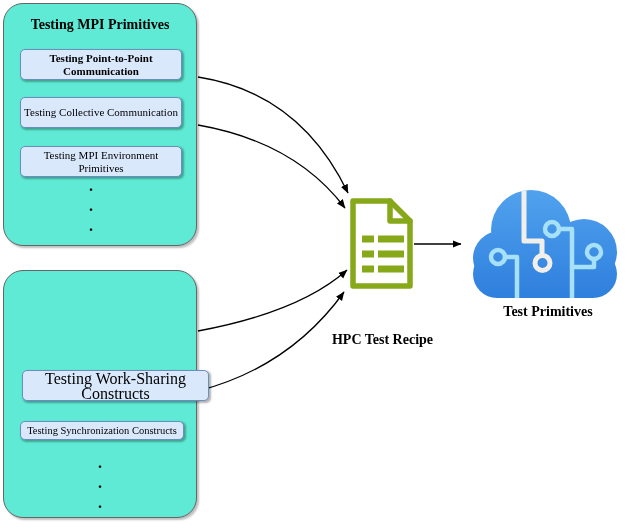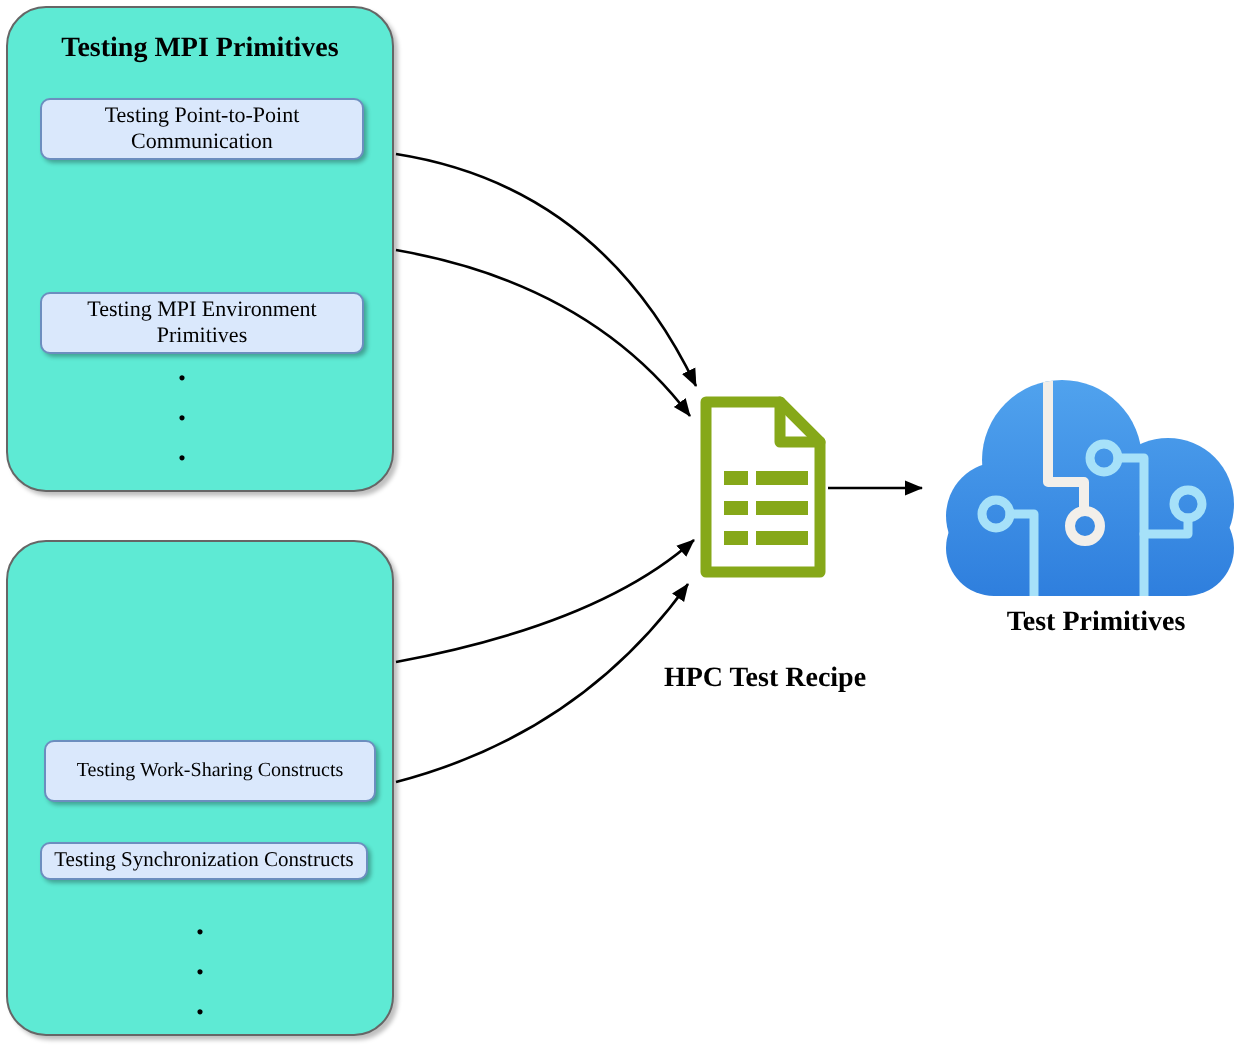--- a/index.html
+++ b/index.html
@@ -27,25 +27,25 @@
   .group.openmp .group-title{top:17px;}
 
   
   .node{
     position:absolute;box-sizing:border-box;
     background:#dae8fc;border:1px solid #6c8ebf;border-radius:5px;
     box-shadow:1.5px 1.5px 2px rgba(0,0,0,0.3);
     display:flex;align-items:center;justify-content:center;
     text-align:center;font-size:11px;line-height:13px;padding:1px 2px;
   }
-  .mpi .n1{left:16px;top:45px;width:162px;height:31px;}
+  .mpi .n1{left:16px;top:45px;width:162px;height:31px;font-weight:bold;}
   .mpi .n2{left:16px;top:93px;width:162px;height:31px;white-space:nowrap;}
   .mpi .n3{left:16px;top:142px;width:162px;height:31px;}
   .openmp .n1{left:18px;top:48px;width:161px;height:31px;}
-  .openmp .n2{left:18px;top:99px;width:166px;height:31px;font-size:10px;line-height:15px;}
+  .openmp .n2{left:18px;top:99px;width:187px;height:31px;font-size:16px;line-height:15px;}
   .openmp .n3{left:16px;top:150px;width:164px;height:19px;white-space:nowrap;font-size:10.5px;}
 
   
   .dots{
     position:absolute;width:14px;text-align:center;
     font-weight:bold;font-size:16px;line-height:20px;
   }
   .mpi .dots{left:80px;top:172px;}
   .openmp .dots{left:89px;top:450px2;top:452px;}
 
@@ -74,20 +74,21 @@
       <path d="M198,125 Q295,142 345,208" marker-end="url(#arrow)"></path>
       <path d="M198,331 Q300,312 347,270" marker-end="url(#arrow)"></path>
       <path d="M198,391 Q290,367 344,292" marker-end="url(#arrow)"></path>
       <path d="M414,244 L461,244" marker-end="url(#arrow)"></path>
     </g>
   </svg>
 
   <div class="group mpi">
     <div class="group-title">Testing MPI Primitives</div>
     <div class="node n1">Testing Point-to-Point Communication</div>
+    <div class="node n2">Testing Collective Communication</div>
     <div class="node n3">Testing MPI Environment Primitives</div>
     <div class="dots">
       <div>.</div>
       <div>.</div>
       <div>.</div>
     </div>
   </div>
 
   <div class="group openmp">
     <div class="node n2">Testing Work-Sharing Constructs</div>

